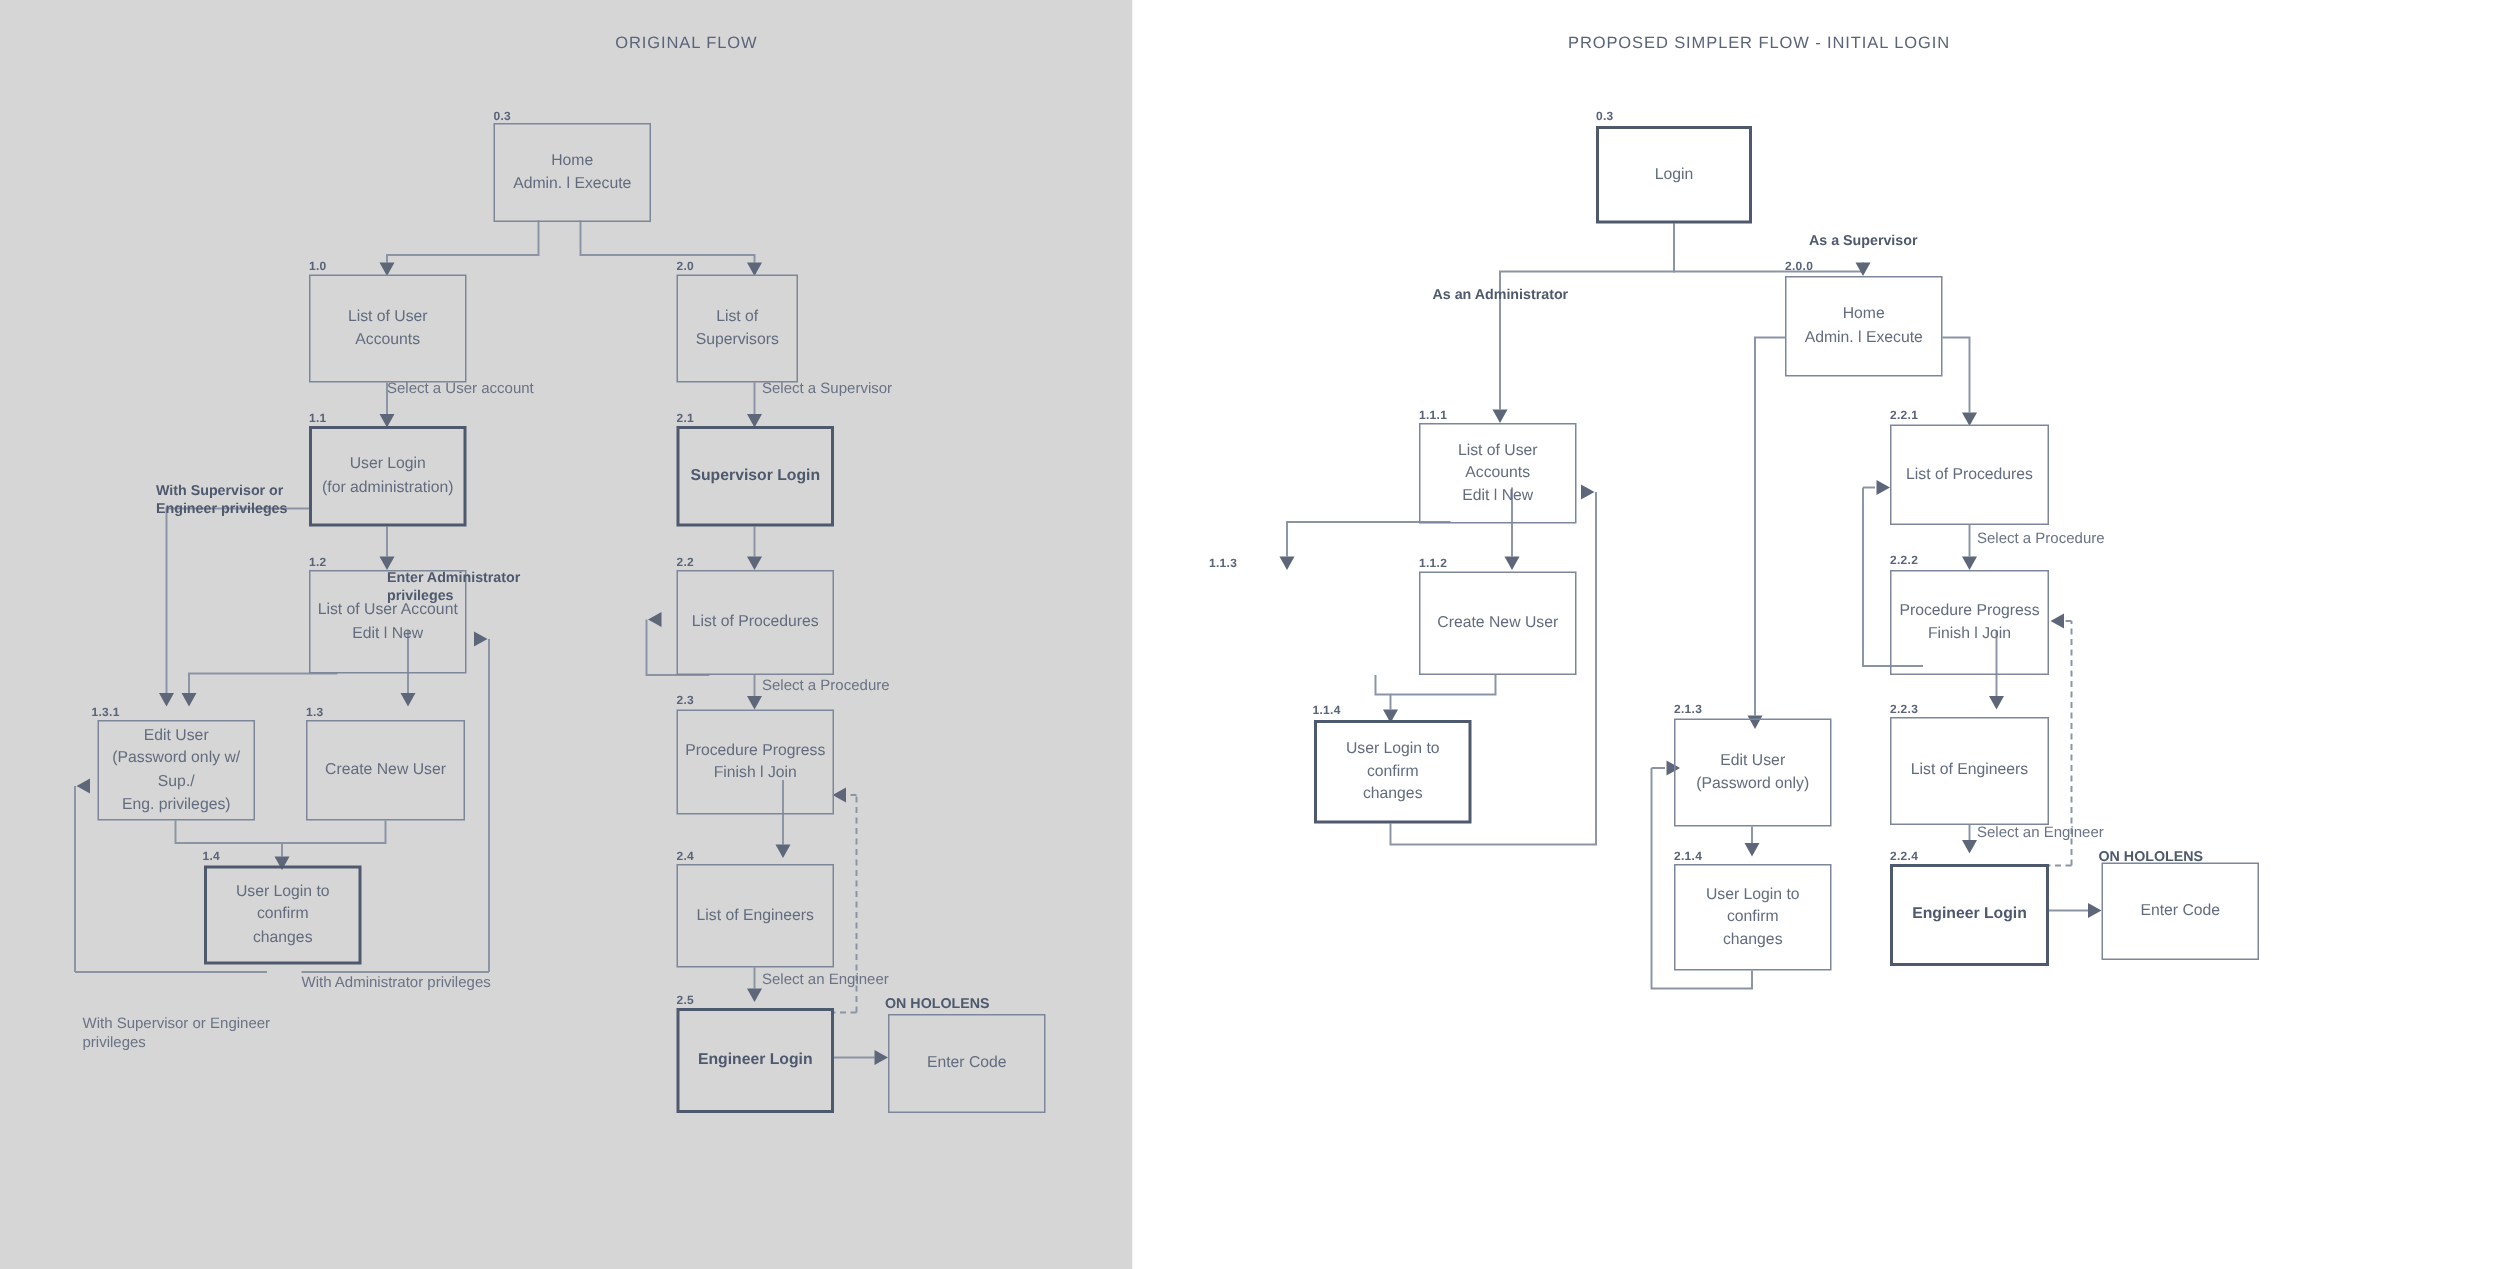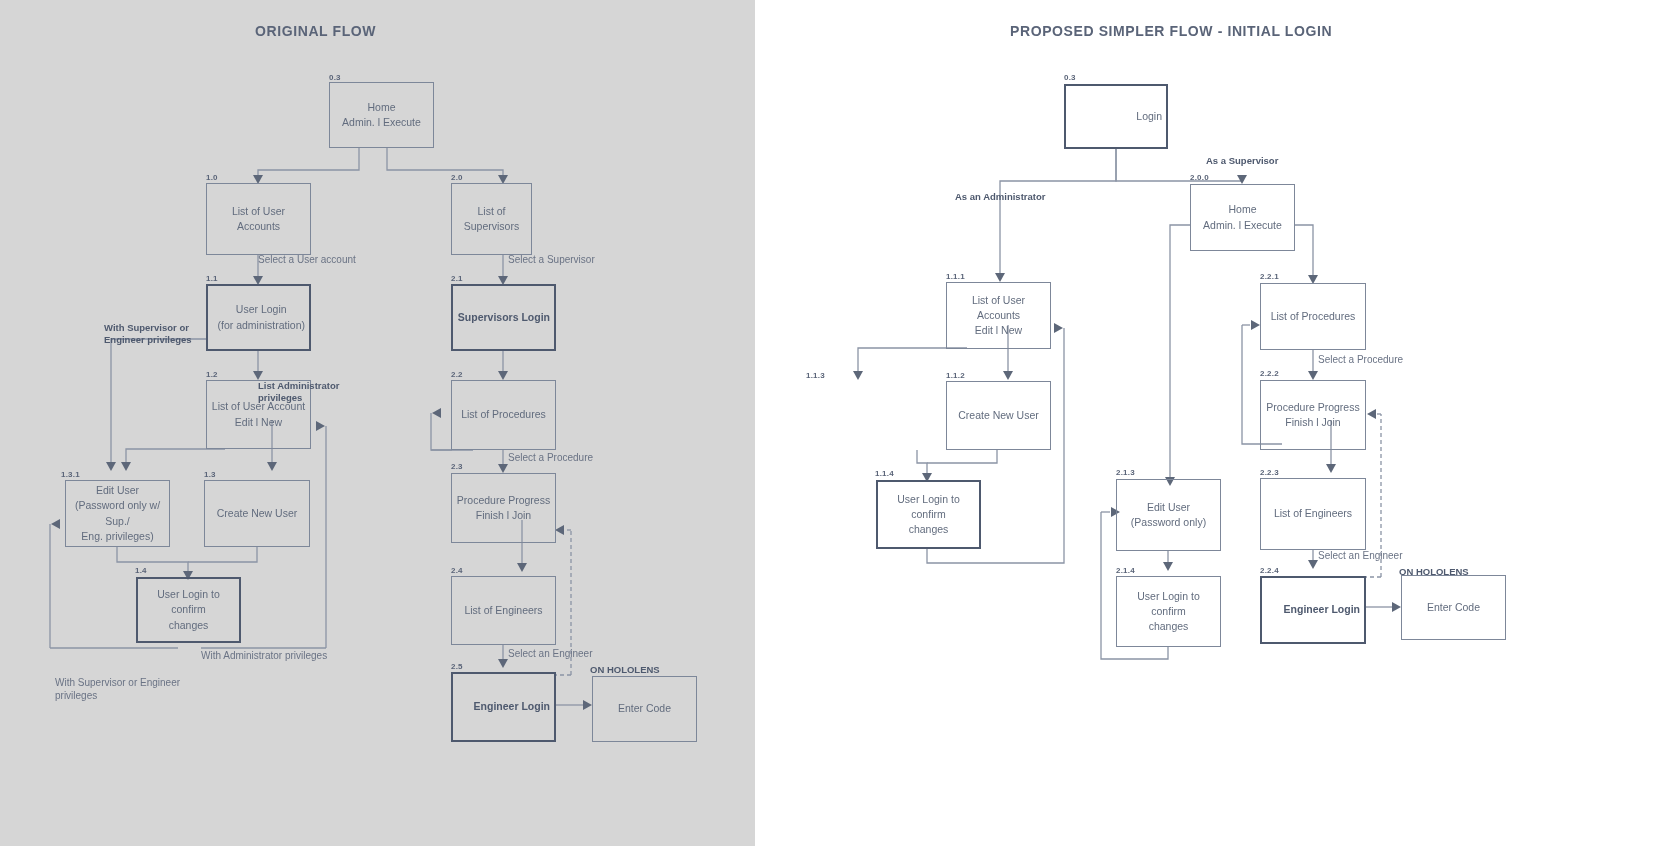--- a/index.html
+++ b/index.html
@@ -12,44 +12,44 @@
     position:relative;
     color:#5e6878;
   }
   #canvas{position:absolute;left:0;top:0;width:1677px;height:846px;}
   .panel{position:absolute;top:0;height:846px;}
   #panel-left{left:0;width:755px;background:#d6d6d6;}
   #panel-right{left:755px;width:922px;background:#ffffff;}
 
   .panel-title{
     position:absolute;
-    font-size:14px;
-    font-weight:bold;
+    font-size:11px;
+    font-weight:normal;
     letter-spacing:0.6px;
     color:#5a6478;
     white-space:nowrap;
-    text-align:left;
+    text-align:right;
   }
 
   
   .node{
     position:absolute;
     box-sizing:border-box;
     border:1px solid #7d8799;
     background:transparent;
     display:flex;
     align-items:center;
     justify-content:center;
     text-align:center;
     font-size:10.5px;
     line-height:1.45;
     color:#626c7e;
     white-space:pre-line;
   }
-  .node.thick{border:2.5px solid #4e596e;justify-content:flex-end;}
+  .node.thick{border:2.5px solid #4e596e;}
   .node.bold-text{font-weight:bold;color:#4e596e;}
   .node .node-text{padding:0 4px;}
 
   
   .nid{
     position:absolute;
     font-size:8px;
     font-weight:bold;
     color:#5a6478;
     letter-spacing:0.2px;
@@ -242,21 +242,21 @@
 changes</span>
   </div>
 
   <div class="nid" style="left:451px;top:173px;">2.0</div>
   <div class="node" style="left:451px;top:183px;width:81px;height:72px;">
     <span class="node-text">List of Supervisors</span>
   </div>
 
   <div class="nid" style="left:451px;top:274px;">2.1</div>
   <div class="node thick bold-text" style="left:451px;top:284px;width:105px;height:67px;">
-    <span class="node-text">Supervisors Login</span>
+    <span class="node-text">Supervisor Login</span>
   </div>
 
   <div class="nid" style="left:451px;top:370px;">2.2</div>
   <div class="node" style="left:451px;top:380px;width:105px;height:70px;">
     <span class="node-text">List of Procedures</span>
   </div>
 
   <div class="nid" style="left:451px;top:462px;">2.3</div>
   <div class="node" style="left:451px;top:473px;width:105px;height:70px;">
     <span class="node-text">Procedure Progress
@@ -274,21 +274,21 @@
   </div>
 
   <div class="node" style="left:592px;top:676px;width:105px;height:66px;">
     <span class="node-text">Enter Code</span>
   </div>
 
   <div class="elabel" style="left:258px;top:254px;">Select a User account</div>
   <div class="elabel" style="left:508px;top:254px;">Select a Supervisor</div>
   <div class="elabel bold wrap" style="left:104px;top:295px;">With Supervisor or
 Engineer privileges</div>
-  <div class="elabel bold wrap" style="left:258px;top:353px;">List Administrator
+  <div class="elabel bold wrap" style="left:258px;top:353px;">Enter Administrator
 privileges</div>
   <div class="elabel" style="left:508px;top:452px;">Select a Procedure</div>
   <div class="elabel" style="left:508px;top:648px;">Select an Engineer</div>
   <div class="elabel bold" style="left:590px;top:664px;">ON HOLOLENS</div>
   <div class="elabel wrap" style="left:55px;top:650px;">With Supervisor or Engineer
 privileges</div>
   <div class="elabel" style="left:201px;top:650px;">With Administrator privileges</div>
 
   <div class="panel-title" style="left:1010px;top:23px;width:290px;">PROPOSED SIMPLER FLOW - INITIAL LOGIN</div>
 

